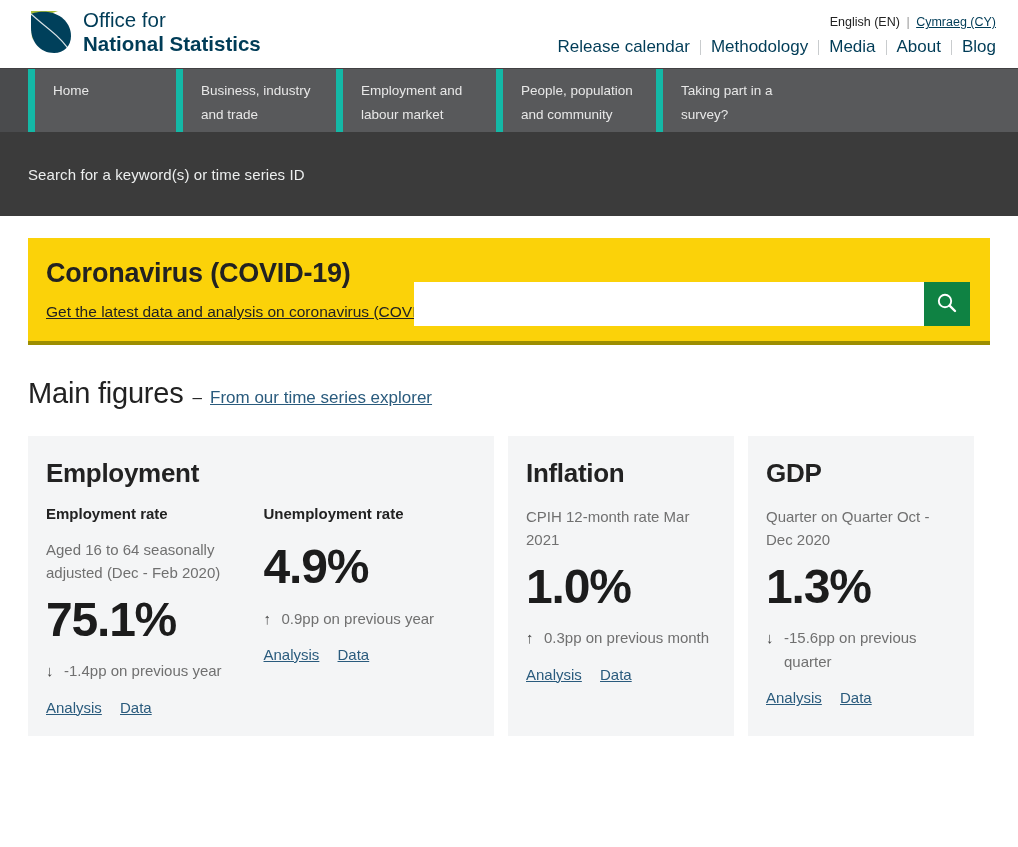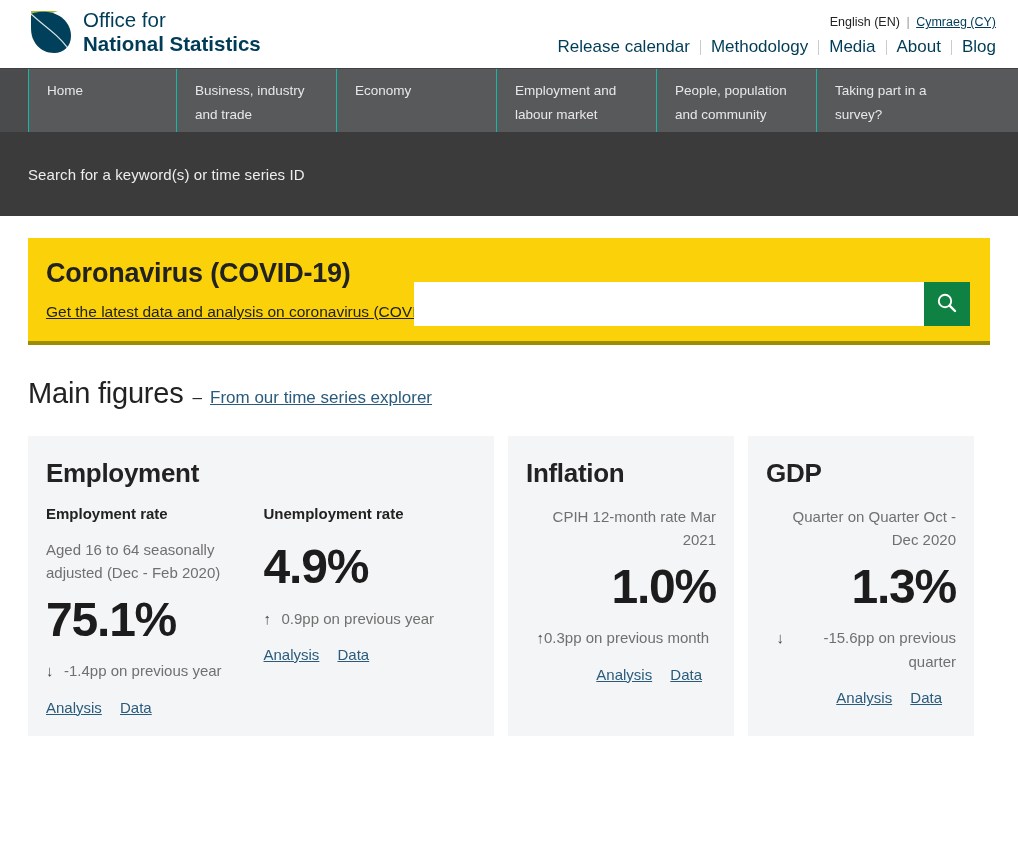--- a/index.html
+++ b/index.html
@@ -77,21 +77,21 @@
     border-top: 1px solid #414042;
   }
   .mainnav::before {
     content: "";
     position: absolute; left: 0; top: 0; bottom: 0;
     width: 28px; background: #4a4b4d;
   }
   .nav-spacer { width: 28px; flex: 0 0 28px; }
   .nav-item {
     flex: 0 0 auto;
-    border-left: 1px solid #14b8a6;
+    border-left: 7px solid #14b8a6;
     padding: 10px 14px 0 18px;
     color: #e8e8e8;
     font-size: 13.5px;
     line-height: 1.75;
     cursor: pointer;
   }
   .nav-item:last-of-type { border-right: 1px solid #3e3f41; }
   .nav-w1 { width: 148px; }
   .nav-w2 { width: 160px; }
   .nav-w3 { width: 160px; }
@@ -199,21 +199,21 @@
 
   .card-title {
     font-size: 26px;
     font-weight: 700;
     color: #222222;
     letter-spacing: -.3px;
     margin-bottom: 16px;
   }
   .metric-cols { display: flex; gap: 5px; }
   .metric { width: 229px; }
-  .metric-narrow { width: 100%; text-align: right; }
+  .metric-narrow { width: 100%; }
 
   .metric-head {
     font-size: 15px;
     font-weight: 700;
     color: #222222;
     margin-bottom: 16px;
   }
   .metric-sub {
     font-size: 15px;
     color: #707070;
@@ -288,21 +288,20 @@
     <a href="#">About</a>
     <span class="vdiv"></span>
     <a href="#">Blog</a>
   </div>
 </div>
 
 <div class="mainnav">
   <div class="nav-spacer"></div>
   <div class="nav-item nav-w1">Home</div>
   <div class="nav-item nav-w2">Business, industry and trade</div>
-  <div class="nav-item nav-w3">Economy</div>
   <div class="nav-item nav-w4">Employment and labour market</div>
   <div class="nav-item nav-w5">People, population and community</div>
   <div class="nav-item nav-w6">Taking part in a survey?</div>
   <div class="nav-tail"></div>
 </div>
 
 <div class="searchbar">
   <span class="search-label">Search for a keyword(s) or time series ID</span>
   <div class="search-group">
     <input class="search-input" type="text" placeholder="" style="">

